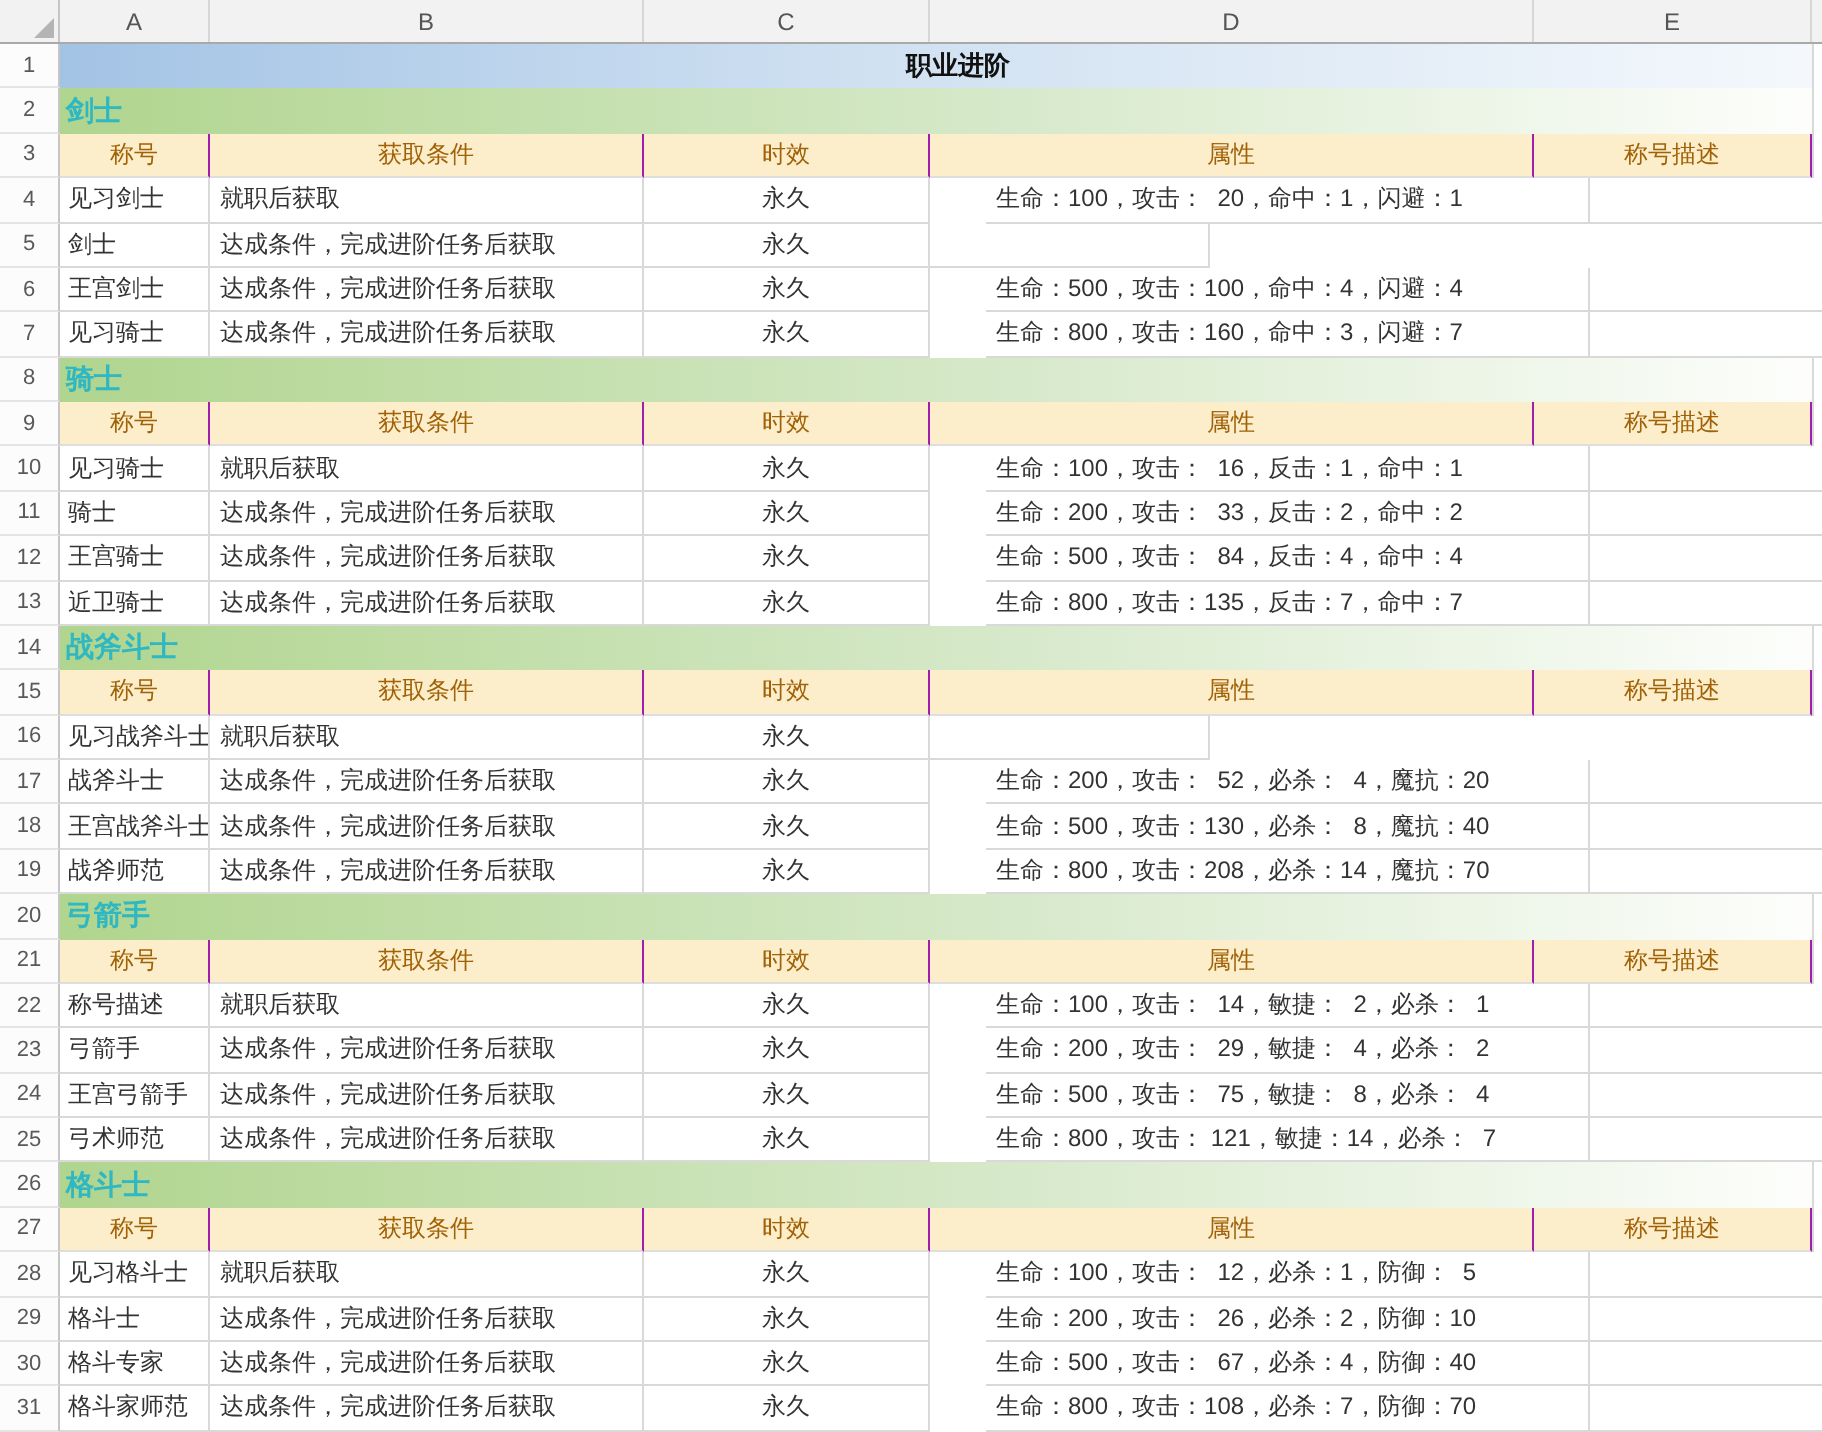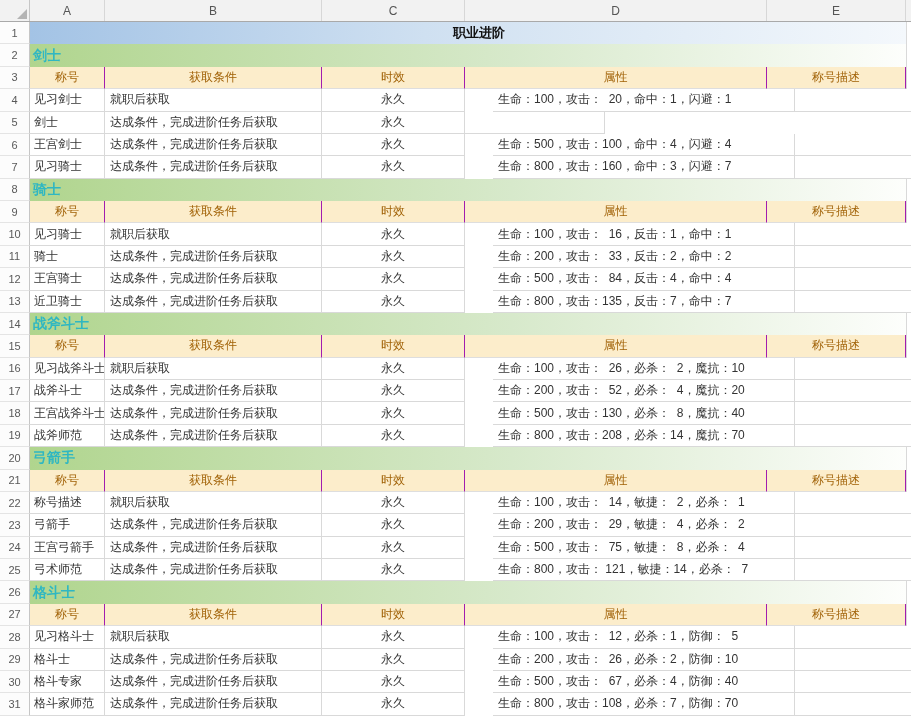--- a/index.html
+++ b/index.html
@@ -173,21 +173,20 @@
         <div class="cell c-dur w-c" style="background: rgb(252, 237, 203);">时效</div>
         <div class="cell c-attr w-d" style="background: rgb(252, 237, 203);">属性</div>
         <div class="cell c-desc w-e" style="background: rgb(252, 237, 203);">称号描述</div>
         <div class="sliver"></div>
       </div>
       <div class="row r-data">
         <div class="rn">16</div>
         <div class="cell c-title w-a">见习战斧斗士</div>
         <div class="cell c-cond w-b">就职后获取</div>
         <div class="cell c-dur w-c">永久</div>
-        <div class="cell c-attr w-d">生命：100，攻击：  26，必杀：  2，魔抗：10</div>
         <div class="cell c-desc w-e"></div>
         <div class="sliver"></div>
       </div>
       <div class="row r-data">
         <div class="rn">17</div>
         <div class="cell c-title w-a">战斧斗士</div>
         <div class="cell c-cond w-b">达成条件，完成进阶任务后获取</div>
         <div class="cell c-dur w-c">永久</div>
         <div class="cell c-attr w-d">生命：200，攻击：  52，必杀：  4，魔抗：20</div>
         <div class="cell c-desc w-e"></div>

